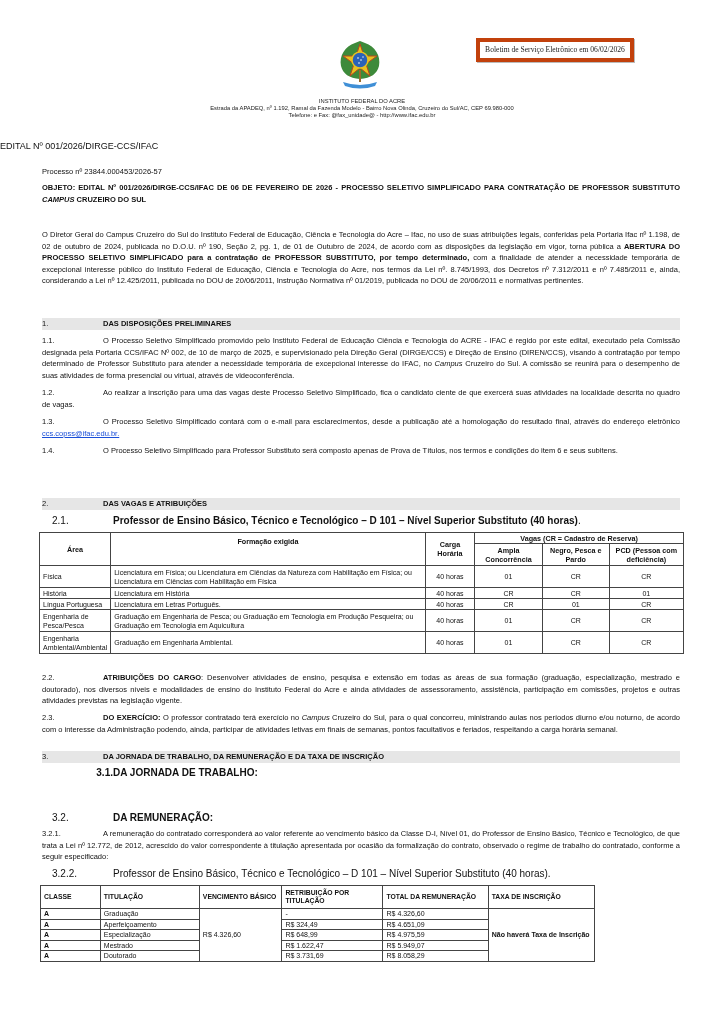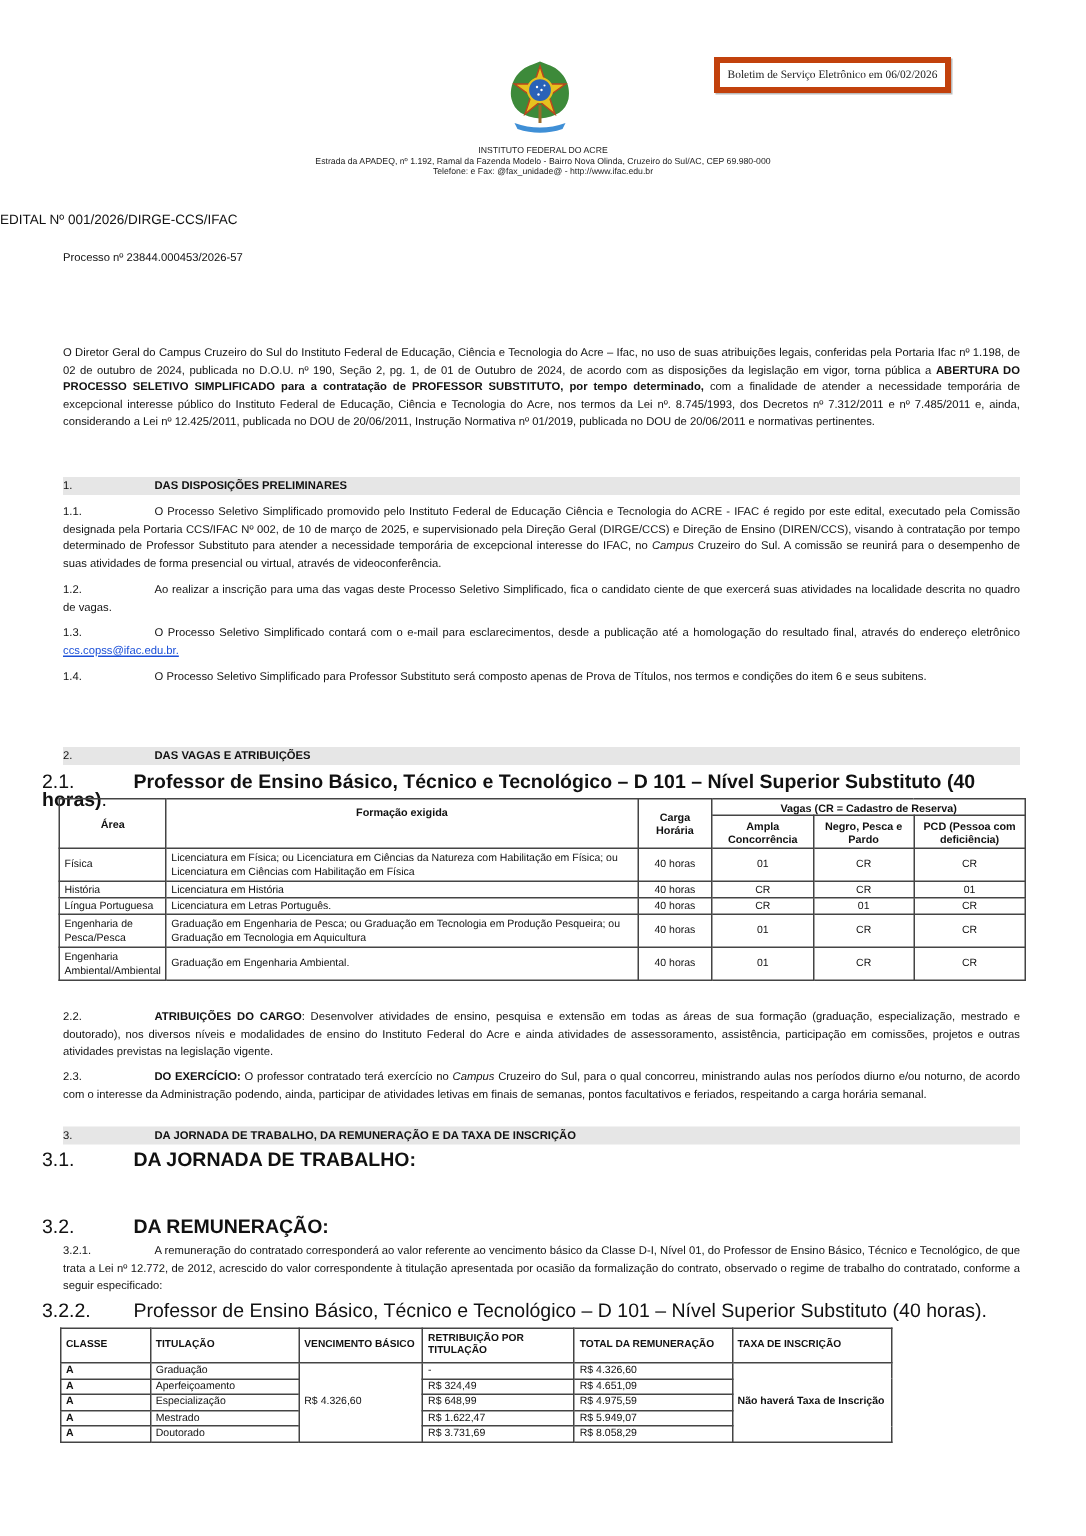--- a/index.html
+++ b/index.html
@@ -18,21 +18,21 @@
   .inst.addr { top: 105px; }
   .inst.tel  { top: 112px; }
 
   .edital { position: absolute; left: 0; top: 141px; width: 724px; text-align: left; font-size: 9px; color: #111; }
 
   .txt { position: absolute; left: 42px; width: 638px; font-size: 7.5px; line-height: 11.6px; text-align: justify; color: #111; }
   .txt b { font-weight: bold; }
   .num { display: inline-block; width: 61px; }
   .secbar { position: absolute; left: 42px; width: 638px; height: 12px; background: #e6e6e6; font-size: 7.5px; line-height: 12px; font-weight: bold; }
   .secbar .n { display: inline-block; width: 61px; font-weight: normal; }
-  .sub { position: absolute; left: 28px; width: 638px; font-size: 13px; line-height: 12px; }
+  .sub { position: absolute; left: 52px; width: 638px; font-size: 10px; line-height: 12px; }
   .sub .n { display: inline-block; width: 61px; }
   .link { color: #1a4fd8; text-decoration: underline; }
 
   table { border-collapse: collapse; position: absolute; font-size: 7px; color: #111; }
   table td, table th { border: 1px solid #444; padding: 0 3px; }
   .vagas th { font-weight: bold; text-align: center; font-size: 7.2px; line-height: 9px; }
   .vagas td { line-height: 9px; }
   .vagas td.c { text-align: center; }
 
   .rem th { font-weight: bold; text-align: left; font-size: 6.8px; line-height: 8.5px; }
@@ -61,20 +61,23 @@
   </div>
 
   <div class="inst name">INSTITUTO FEDERAL DO ACRE</div>
   <div class="inst addr">Estrada da APADEQ, nº 1.192, Ramal da Fazenda Modelo - Bairro Nova Olinda, Cruzeiro do Sul/AC, CEP 69.980-000</div>
   <div class="inst tel">Telefone: e Fax: @fax_unidade@ - http://www.ifac.edu.br</div>
 
   <div class="edital">EDITAL Nº 001/2026/DIRGE-CCS/IFAC</div>
 
   <div class="txt" style="top:166px;">Processo nº 23844.000453/2026-57</div>
 
+  <div class="txt" style="top:182px; font-weight:bold;">
+    <span>OBJETO: EDITAL Nº 001/2026/DIRGE-CCS/IFAC DE 06 DE FEVEREIRO DE 2026 - PROCESSO SELETIVO SIMPLIFICADO PARA CONTRATAÇÃO DE PROFESSOR SUBSTITUTO </span><i>CAMPUS</i><span> CRUZEIRO DO SUL</span>
+  </div>
 
   <div class="txt" style="top:229px;">
     <span>O Diretor Geral do Campus Cruzeiro do Sul do Instituto Federal de Educação, Ciência e Tecnologia do Acre – Ifac, no uso de suas atribuições legais, conferidas pela Portaria Ifac nº 1.198, de 02 de outubro de 2024, publicada no D.O.U. nº 190, Seção 2, pg. 1, de 01 de Outubro de 2024, de acordo com as disposições da legislação em vigor, torna pública a </span><b>ABERTURA DO PROCESSO SELETIVO SIMPLIFICADO para a contratação de PROFESSOR SUBSTITUTO, por tempo determinado,</b><span> com a finalidade de atender a necessidade temporária de excepcional interesse público do Instituto Federal de Educação, Ciência e Tecnologia do Acre, nos termos da Lei nº. 8.745/1993, dos Decretos nº 7.312/2011 e nº 7.485/2011 e, ainda, considerando a Lei nº 12.425/2011, publicada no DOU de 20/06/2011,  Instrução Normativa nº 01/2019, publicada no DOU de 20/06/2011 e  normativas pertinentes.</span>
   </div>
 
   <div class="secbar" style="top:318px;">
     <span class="n">1.</span><span>DAS DISPOSIÇÕES PRELIMINARES</span>
   </div>
   <div class="txt" style="top:335px;">
     <span class="num">1.1.</span><span>O Processo Seletivo Simplificado promovido pelo Instituto Federal de Educação Ciência e Tecnologia do ACRE - IFAC é regido por este edital, executado pela Comissão designada pela Portaria CCS/IFAC Nº 002, de 10 de março de 2025, e supervisionado pela Direção Geral (DIRGE/CCS) e Direção de Ensino (DIREN/CCS), visando à contratação por tempo determinado de Professor Substituto para atender a necessidade temporária de excepcional interesse do IFAC, no </span><i>Campus</i><span> Cruzeiro do Sul. A comissão se reunirá para o desempenho de suas atividades de forma presencial ou virtual, através de videoconferência.</span>
@@ -164,21 +167,21 @@
     <span class="num">2.2.</span><b>ATRIBUIÇÕES DO CARGO</b><span>: Desenvolver atividades de ensino, pesquisa e extensão em todas as áreas de sua formação (graduação, especialização, mestrado e doutorado), nos diversos níveis e modalidades de ensino do Instituto Federal do Acre e ainda atividades de assessoramento, assistência, participação em comissões, projetos e outras atividades previstas na legislação vigente.</span>
   </div>
   <div class="txt" style="top:712px;">
     <span class="num">2.3.</span><b>DO EXERCÍCIO:</b><span> O professor contratado terá exercício no </span><i>Campus</i><span> Cruzeiro do Sul, para o qual concorreu, ministrando aulas nos períodos diurno e/ou noturno, de acordo com o interesse da Administração podendo, ainda, participar de atividades letivas em finais de semanas, pontos facultativos e feriados, respeitando a carga horária semanal.</span>
   </div>
 
   <div class="secbar" style="top:751px;">
     <span class="n">3.</span><span>DA JORNADA DE TRABALHO, DA REMUNERAÇÃO E DA TAXA DE INSCRIÇÃO</span>
   </div>
   <div class="sub" style="top:767px; font-weight:bold;">
-    <span class="n" style="font-weight:normal;">3.1.</span><span>DA JORNADA DE TRABALHO:</span>
+    <span class="n" style="font-weight:bold;text-align:right;">3.1.</span><span>DA JORNADA DE TRABALHO:</span>
   </div>
   <div class="sub" style="top:812px; font-weight:bold;">
     <span class="n" style="font-weight:normal;">3.2.</span><span>DA REMUNERAÇÃO:</span>
   </div>
   <div class="txt" style="top:828px;">
     <span class="num">3.2.1.</span><span>A remuneração do contratado corresponderá ao valor referente ao vencimento básico da Classe D-I, Nível 01, do Professor de Ensino Básico, Técnico e Tecnológico, de que trata a Lei nº 12.772, de 2012, acrescido do valor correspondente à titulação apresentada por ocasião da formalização do contrato, observado o regime de trabalho do contratado, conforme a seguir especificado:</span>
   </div>
   <div class="sub" style="top:868px;">
     <span class="n">3.2.2.</span><span>Professor de Ensino Básico, Técnico e Tecnológico – D 101 – Nível Superior Substituto (40 horas).</span>
   </div>

